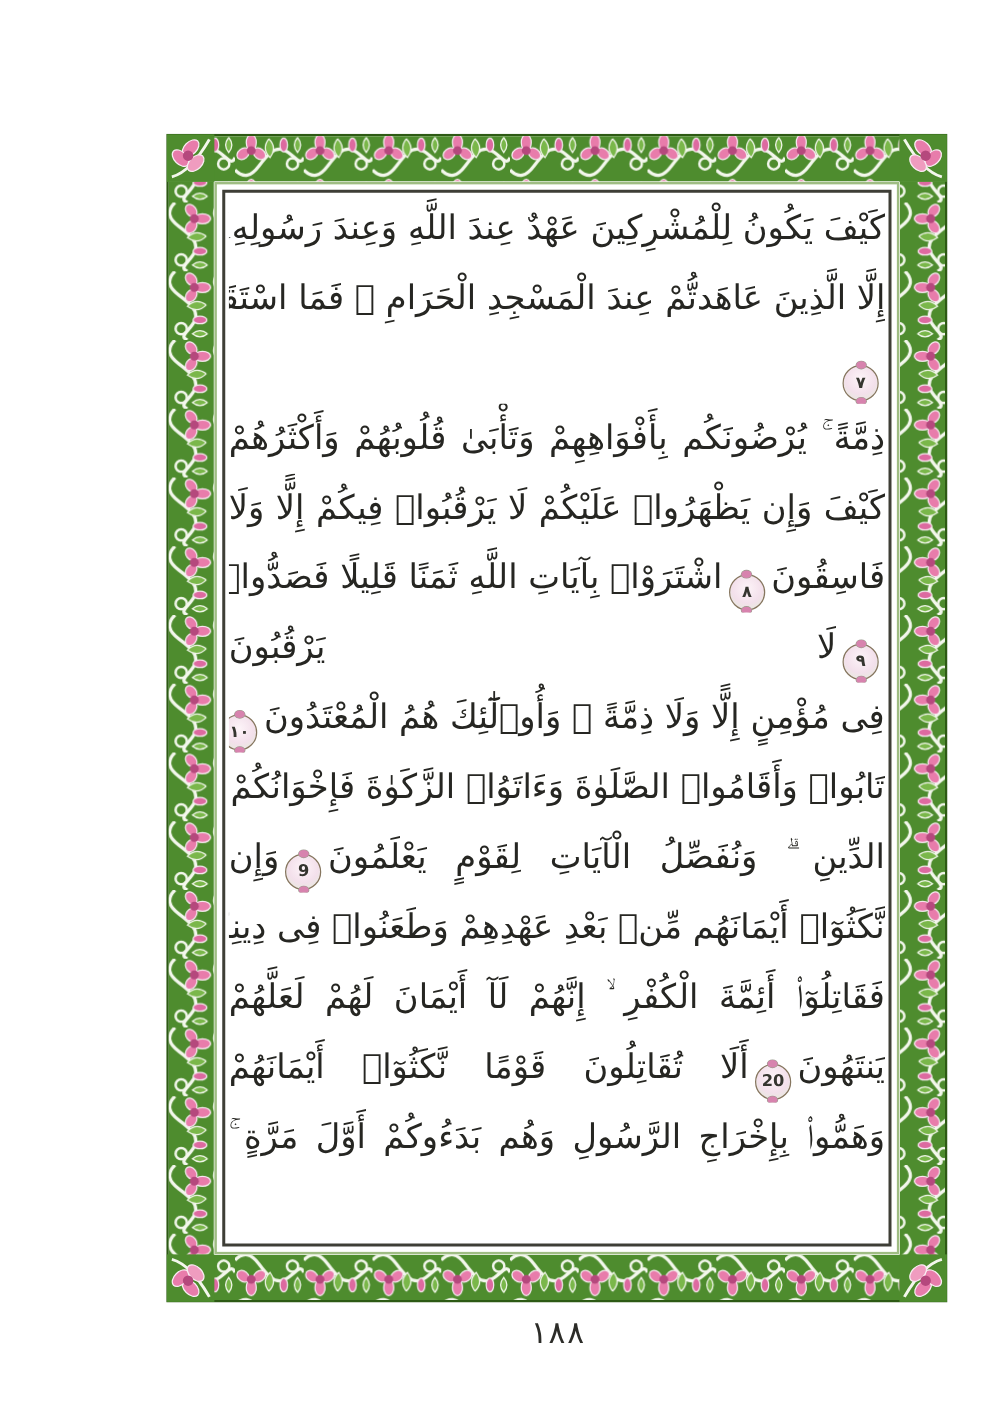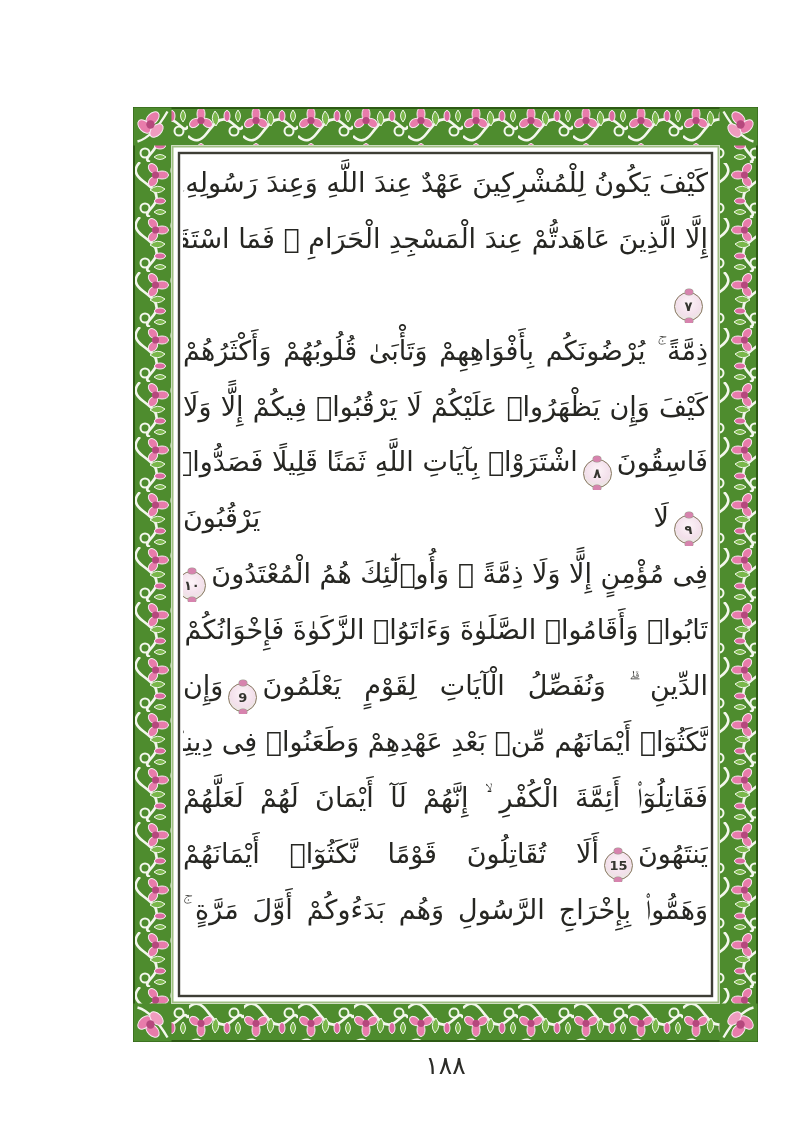--- a/index.html
+++ b/index.html
@@ -30,21 +30,21 @@
                margin:0 5px;vertical-align:-7px;position:relative;box-sizing:border-box;}
   .ayah-marker::before,.ayah-marker::after{content:"";position:absolute;left:50%;
                transform:translateX(-50%);width:8px;height:6px;border-radius:50%;
                background:#d783ae;box-shadow:0 0 0 0.5px #9c9c8e;}
   .ayah-marker::before{top:-4px;}
   .ayah-marker::after{bottom:-4px;}
   .ayah-num{font-size:13px;line-height:1;color:#35352f;font-weight:bold;}
 
   
   .page-number{position:absolute;left:133px;top:1051px;width:625px;text-align:center;
-               font-size:25px;color:#2c2c28;letter-spacing:2px;}
+               font-size:25px;color:#2c2c28;letter-spacing:2px;font-family:Liberation Mono, monospace;}
 </style>
 </head>
 <body>
 
 <div class="page">
 
   <div class="header">
   </div>
 
   <div class="frame">
@@ -116,21 +116,21 @@
         <div class="qline"><span class="qtext">فِى مُؤْمِنٍ إِلًّا وَلَا ذِمَّةً ۚ وَأُو۟لَٰٓئِكَ هُمُ الْمُعْتَدُونَ</span><span class="ayah-marker">
             <span class="ayah-num">١٠</span>
           </span></div>
         <div class="qline"><span class="qtext">تَابُوا۟ وَأَقَامُوا۟ الصَّلَوٰةَ وَءَاتَوُا۟ الزَّكَوٰةَ فَإِخْوَانُكُمْ فِى</span></div>
         <div class="qline"><span class="qtext">الدِّينِ ۗ وَنُفَصِّلُ الْآيَاتِ لِقَوْمٍ يَعْلَمُونَ</span><span class="ayah-marker">
             <span class="ayah-num">9</span>
           </span><span class="qtext">وَإِن</span></div>
         <div class="qline"><span class="qtext">نَّكَثُوٓا۟ أَيْمَانَهُم مِّنۢ بَعْدِ عَهْدِهِمْ وَطَعَنُوا۟ فِى دِينِكُمْ</span></div>
         <div class="qline"><span class="qtext">فَقَاتِلُوٓا۟ أَئِمَّةَ الْكُفْرِ ۙ إِنَّهُمْ لَآ أَيْمَانَ لَهُمْ لَعَلَّهُمْ</span></div>
         <div class="qline"><span class="qtext">يَنتَهُونَ</span><span class="ayah-marker">
-            <span class="ayah-num">15</span>
+            <span class="ayah-num">20</span>
           </span><span class="qtext">أَلَا تُقَاتِلُونَ قَوْمًا نَّكَثُوٓا۟ أَيْمَانَهُمْ</span></div>
         <div class="qline"><span class="qtext">وَهَمُّوا۟ بِإِخْرَاجِ الرَّسُولِ وَهُم بَدَءُوكُمْ أَوَّلَ مَرَّةٍ ۚ</span></div>
       </div>
   </div>
 
   <div class="page-number">١٨٨</div>
 
 </div>
 
 </body></html>

